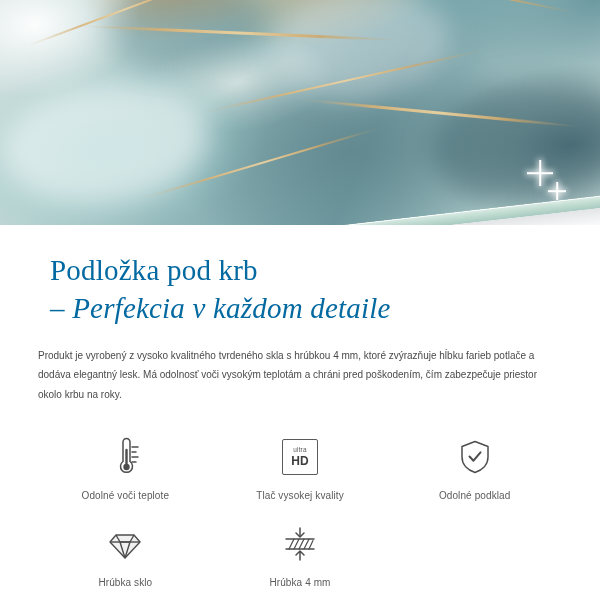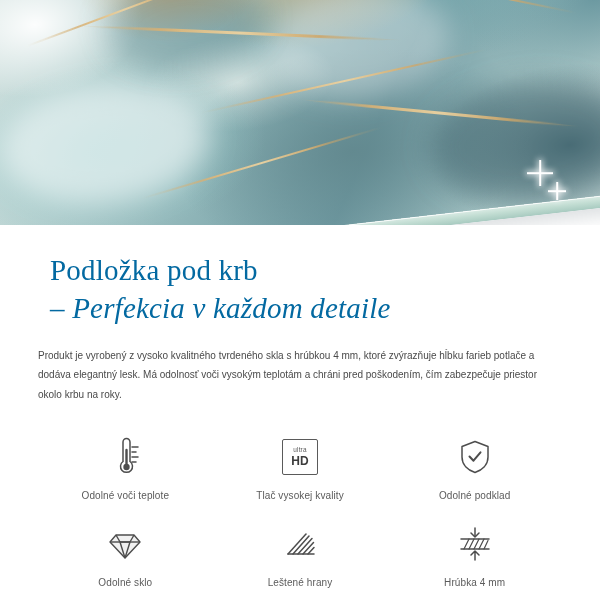--- a/index.html
+++ b/index.html
@@ -259,36 +259,23 @@
       <div class="feature">
         <div class="feature-icon">
           <svg width="44" height="42" viewBox="0 0 44 42" fill="none" stroke="#4d4d4d" stroke-width="1.4" stroke-linejoin="round">
             <path d="M13 12 H31 L37 19 L22 35 L7 19 Z" fill="#4d4d4d" fill-opacity="0.08"></path>
             <path d="M7 19 H37"></path>
             <path d="M13 12 L17 19 L22 35"></path>
             <path d="M31 12 L27 19 L22 35"></path>
             <path d="M17 19 H27"></path>
           </svg>
         </div>
-        <div class="feature-label">Odolné sklo</div>
-      </div>
-
-      <div class="feature">
-        <div class="feature-icon">
-          <svg width="44" height="42" viewBox="0 0 44 42" fill="none" stroke="#4d4d4d" stroke-width="1.5" stroke-linecap="round">
-            <path d="M10 31 L28 11"></path>
-            <path d="M15 31 L31 13"></path>
-            <path d="M20 31 L34 15.5"></path>
-            <path d="M25 31 L35.5 19.5"></path>
-            <path d="M30 31 L36 24.5"></path>
-            <path d="M10 31 H36"></path>
-          </svg>
-        </div>
-        <div class="feature-label">Leštené hrany</div>
-      </div>
+        <div class="feature-label">Hrúbka sklo</div>
+      </div>
+
 
       <div class="feature">
         <div class="feature-icon">
           <svg width="44" height="42" viewBox="0 0 44 42" fill="none" stroke="#4d4d4d" stroke-width="1.5" stroke-linecap="round" stroke-linejoin="round">
             <line x1="22" y1="5" x2="22" y2="13"></line>
             <path d="M18 10 L22 14 L26 10"></path>
             <line x1="8" y1="16" x2="36" y2="16"></line>
             <line x1="8" y1="26" x2="36" y2="26"></line>
             <line x1="11" y1="26" x2="16" y2="16" stroke-width="1.2"></line>
             <line x1="16" y1="26" x2="21" y2="16" stroke-width="1.2"></line>

